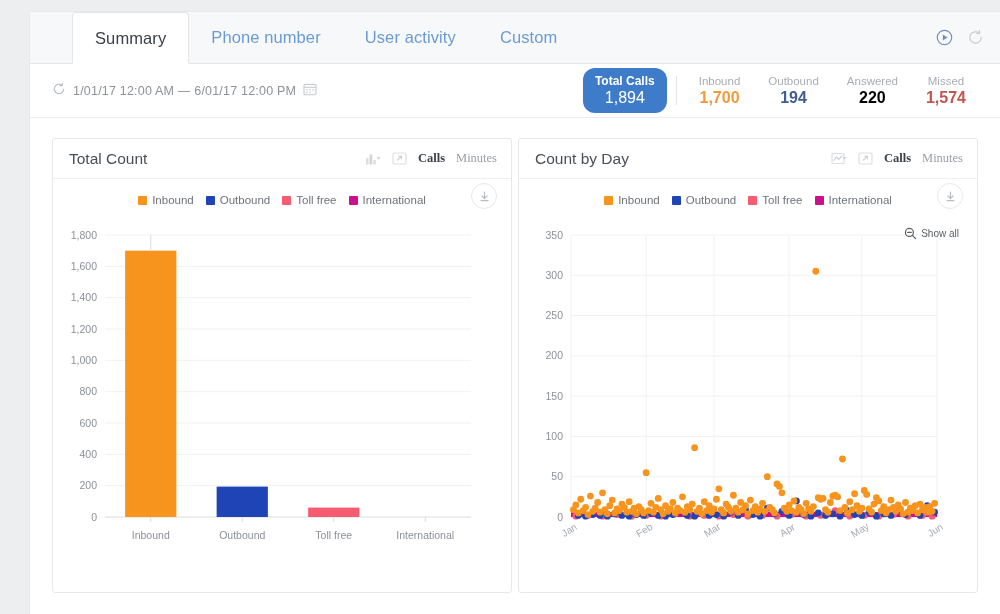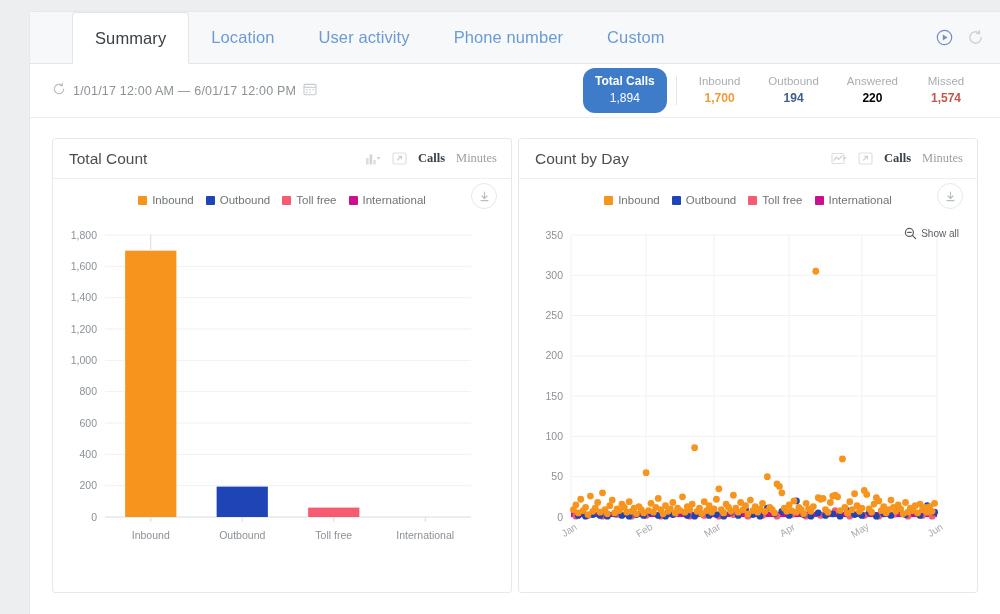--- a/index.html
+++ b/index.html
@@ -68,21 +68,21 @@
 
   .kpis { margin-left: auto; display: flex; align-items: stretch; gap: 0; }
   .kpi {
     display: flex; flex-direction: column; align-items: center; justify-content: center;
     padding: 5px 14px;
     min-width: 68px;
     cursor: pointer;
   }
   .kpi .k-label { font-size: 11.5px; color: #a9a眼; }
   .kpi .k-label { font-size: 11.5px; color: #a9aeb3; line-height: 15px; }
-  .kpi .k-value { font-size: 12px; line-height: 18px; font-weight: 600; }
+  .kpi .k-value { font-size: 16px; line-height: 18px; font-weight: 600; }
   .kpi.primary {
     background: #3e7bc8; border-radius: 12px;
     padding: 6px 12px; margin-right: 9px;
   }
   .kpi.primary .k-label { color: #ffffff; font-weight: 600; font-size: 12px; }
   .kpi.primary .k-value { color: #ffffff; font-weight: 400; }
   .kpi-sep { width: 1px; background: #e3e6e9; margin: 8px 8px 8px 0; }
 
   
   .cards { display: flex; gap: 6px; padding: 20px 22px 0 22px; }
@@ -139,27 +139,24 @@
 </head>
 <body>
 
 <div class="page">
 
   <div class="tabbar">
     <div class="tab active">
         <span>Summary</span>
       </div>
     <div class="tab">
-        <span>Location</span>
+        <span>Phone number</span>
       </div>
     <div class="tab">
         <span>User activity</span>
-      </div>
-    <div class="tab">
-        <span>Phone number</span>
       </div>
     <div class="tab">
         <span>Custom</span>
       </div>
 
     <div class="tabbar-actions">
       <span class="icon-btn">
         <svg width="17" height="17" viewBox="0 0 17 17">
             <circle cx="8.5" cy="8.5" r="7.2" fill="none" stroke="#5b7fb5" stroke-width="1.2"></circle>
             <path d="M6.8 5.4 L11.6 8.5 L6.8 11.6 Z" fill="#5b7fb5"></path>

